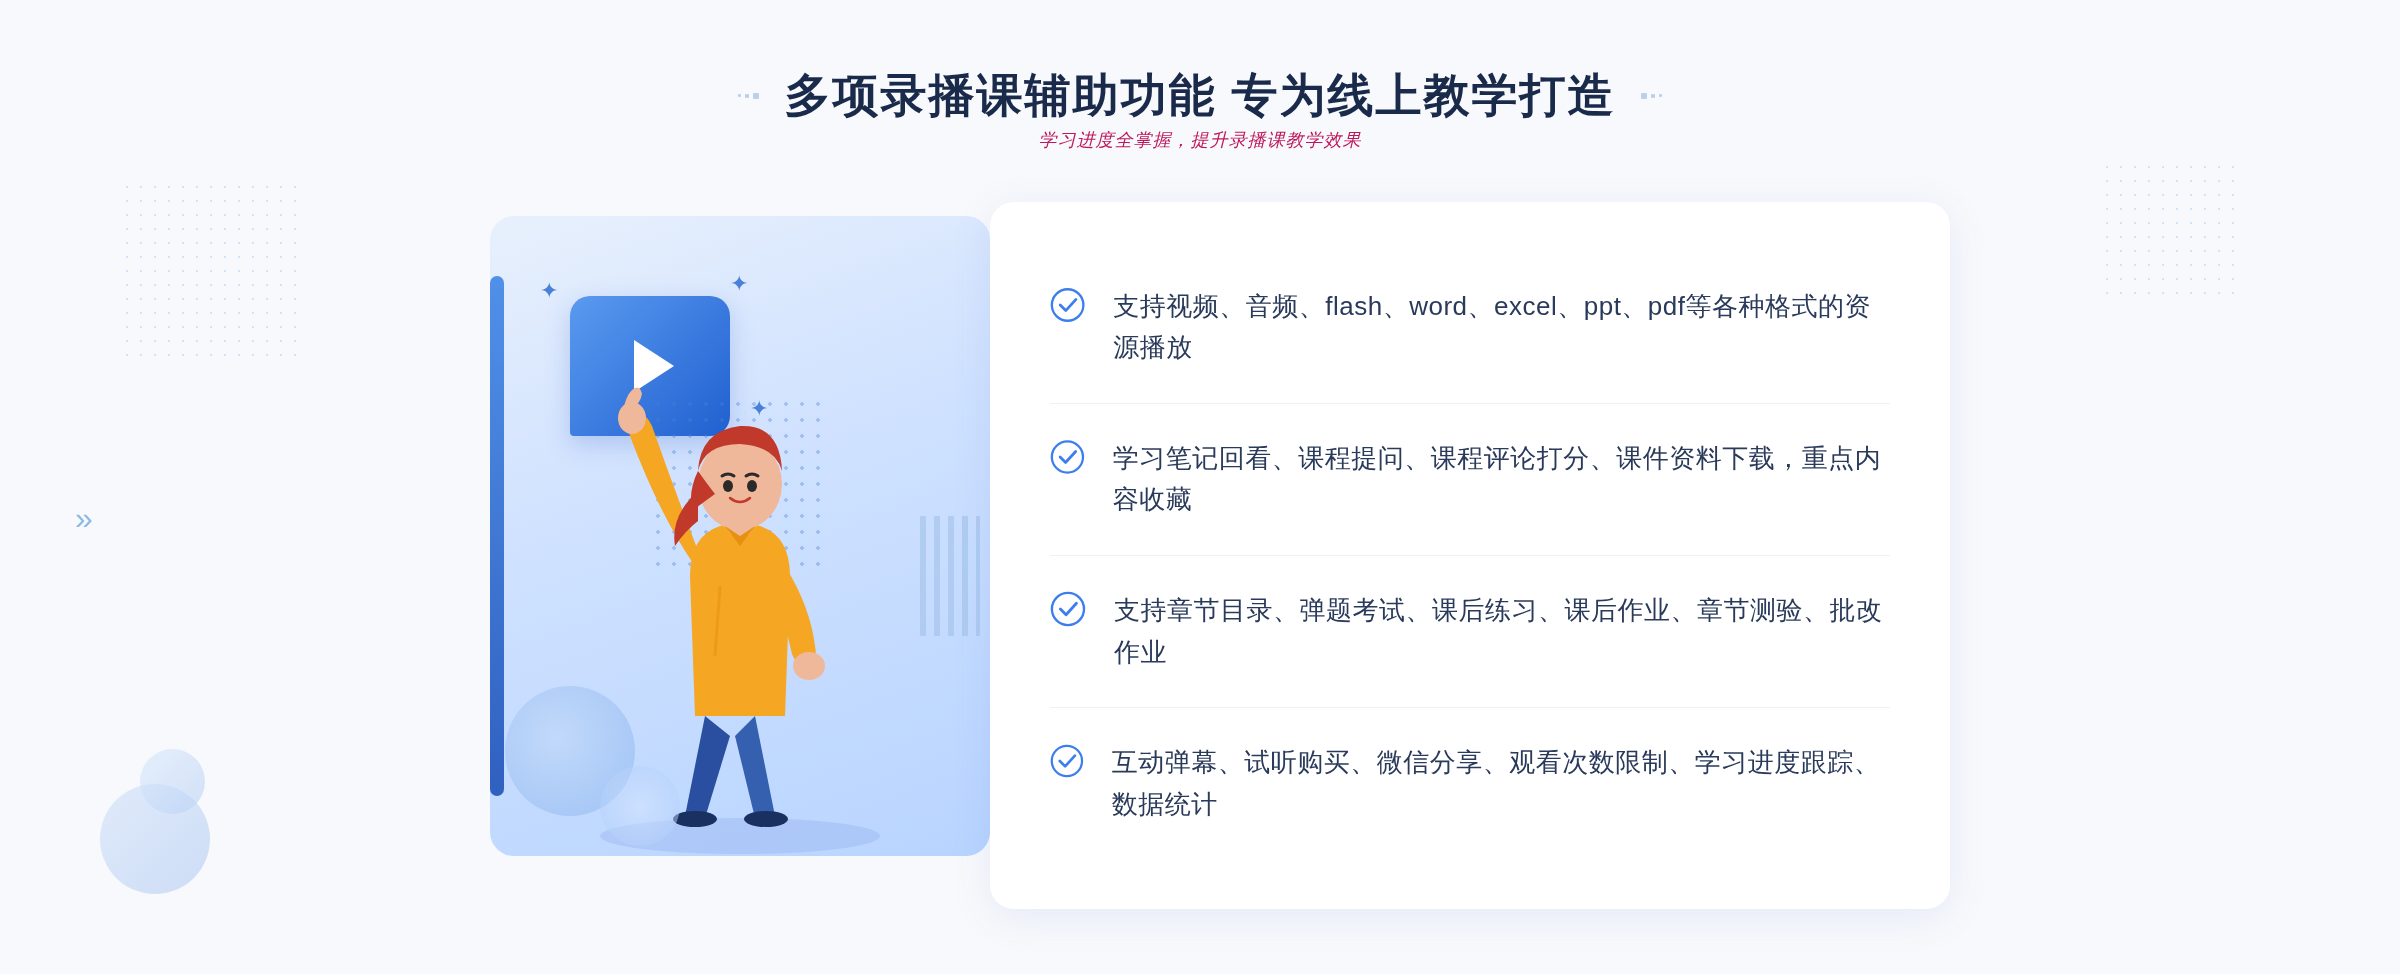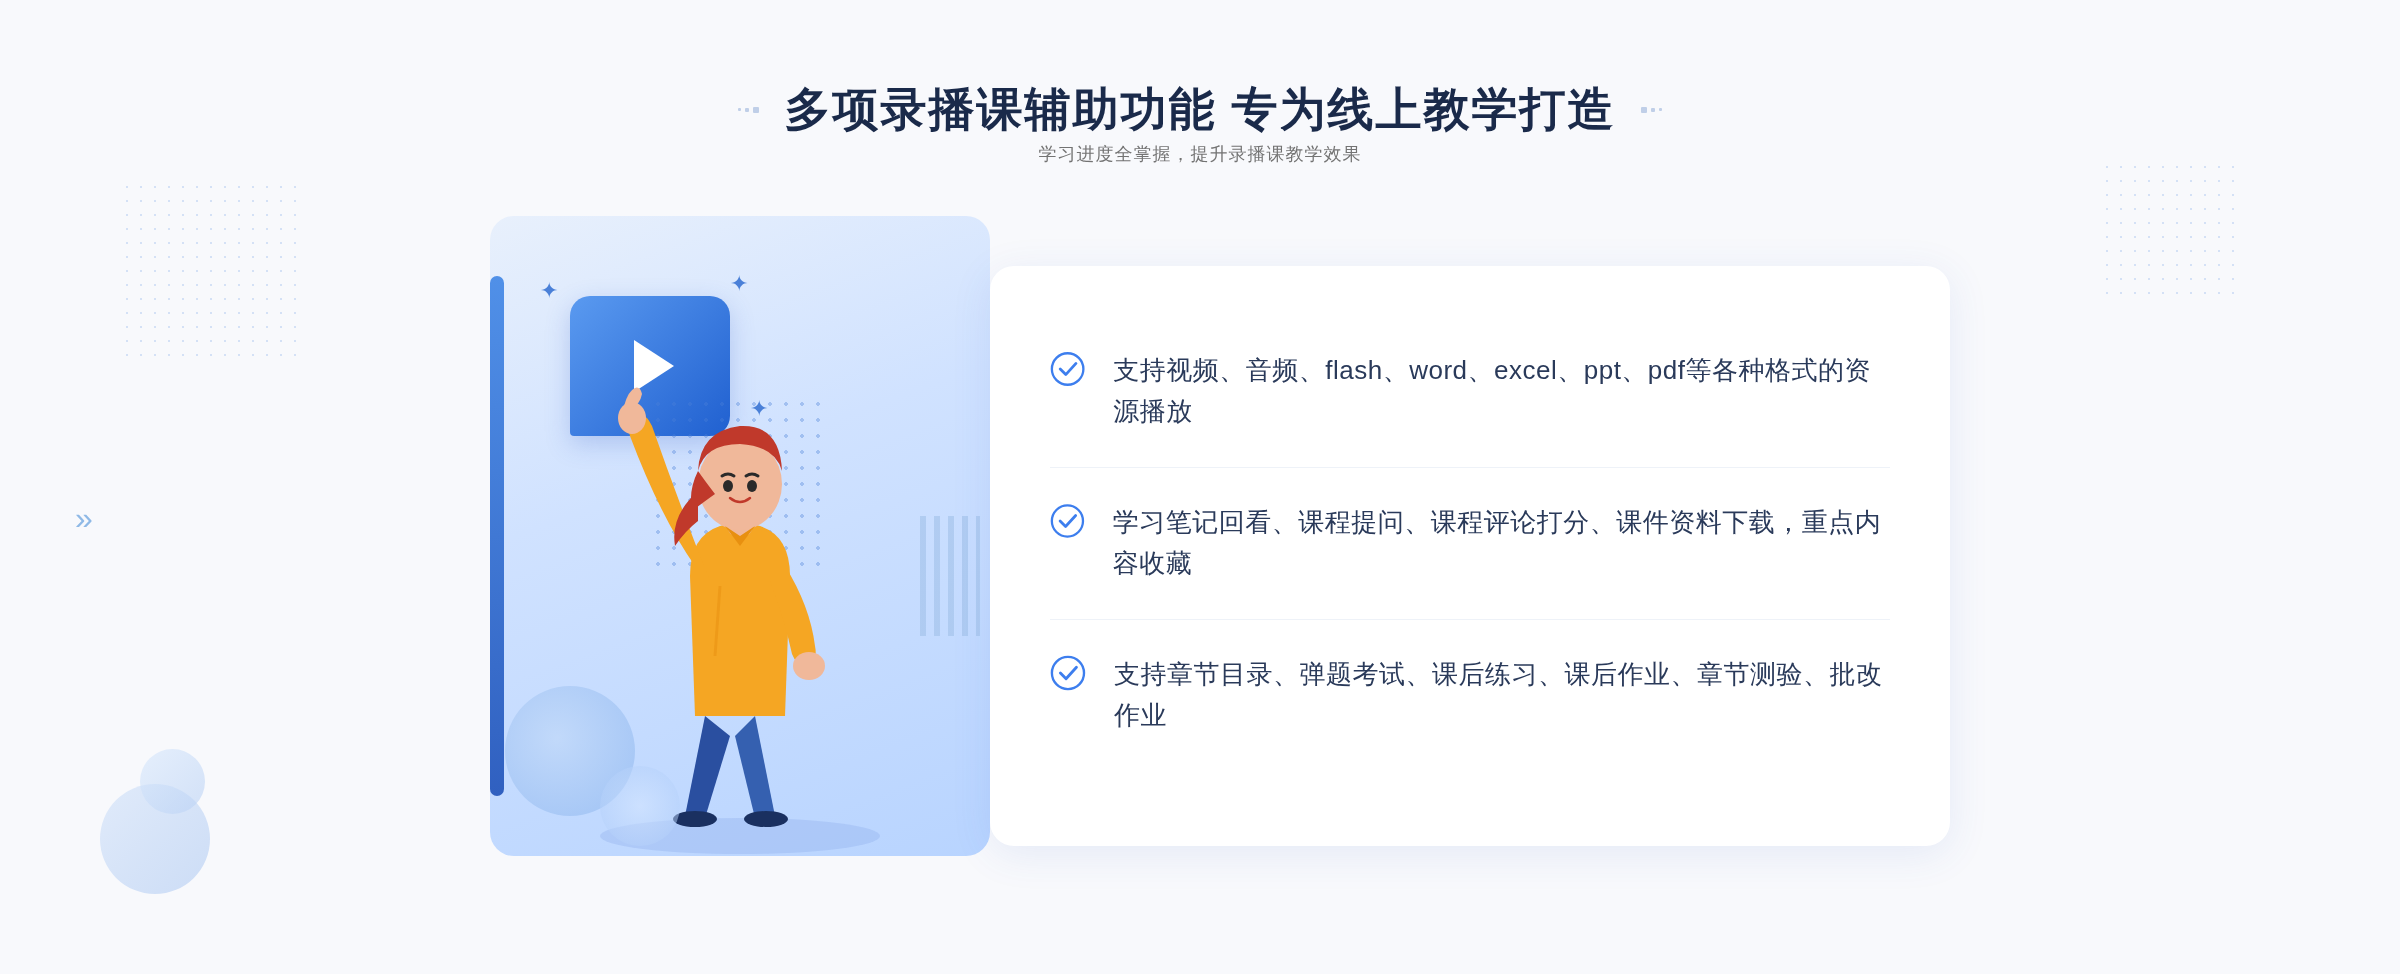--- a/index.html
+++ b/index.html
@@ -103,22 +103,23 @@
 
     .header-title {
       font-size: 46px;
       font-weight: 700;
       color: #1a2a4a;
       letter-spacing: 2px;
     }
 
     .header-subtitle {
       font-size: 18px;
-      color: #737373;
+      color: #be185d;
       letter-spacing: 1px;
+      font-style: italic;
     }
 
     
     .main-content {
       display: flex;
       align-items: center;
       justify-content: center;
       gap: 0;
       width: 1560px;
     }
@@ -405,16 +406,23 @@
     </div>
 
     <div class="feature-item">
       <svg class="check-circle-svg" viewBox="0 0 38 38" xmlns="http://www.w3.org/2000/svg">
         <circle cx="19" cy="19" r="17" fill="none" stroke="#3d7eee" stroke-width="2.5"></circle>
         <polyline points="11,19 17,25 28,13" fill="none" stroke="#3d7eee" stroke-width="3" stroke-linecap="round" stroke-linejoin="round"></polyline>
       </svg>
       <span class="feature-text">支持章节目录、弹题考试、课后练习、课后作业、章节测验、批改作业</span>
     </div>
 
+    <div class="feature-item">
+      <svg class="check-circle-svg" viewBox="0 0 38 38" xmlns="http://www.w3.org/2000/svg">
+        <circle cx="19" cy="19" r="17" fill="none" stroke="#3d7eee" stroke-width="2.5"></circle>
+        <polyline points="11,19 17,25 28,13" fill="none" stroke="#3d7eee" stroke-width="3" stroke-linecap="round" stroke-linejoin="round"></polyline>
+      </svg>
+      <span class="feature-text">互动弹幕、试听购买、微信分享、观看次数限制、学习进度跟踪、数据统计</span>
+    </div>
 
   </div>
 
 </main>
 
 </body></html>

